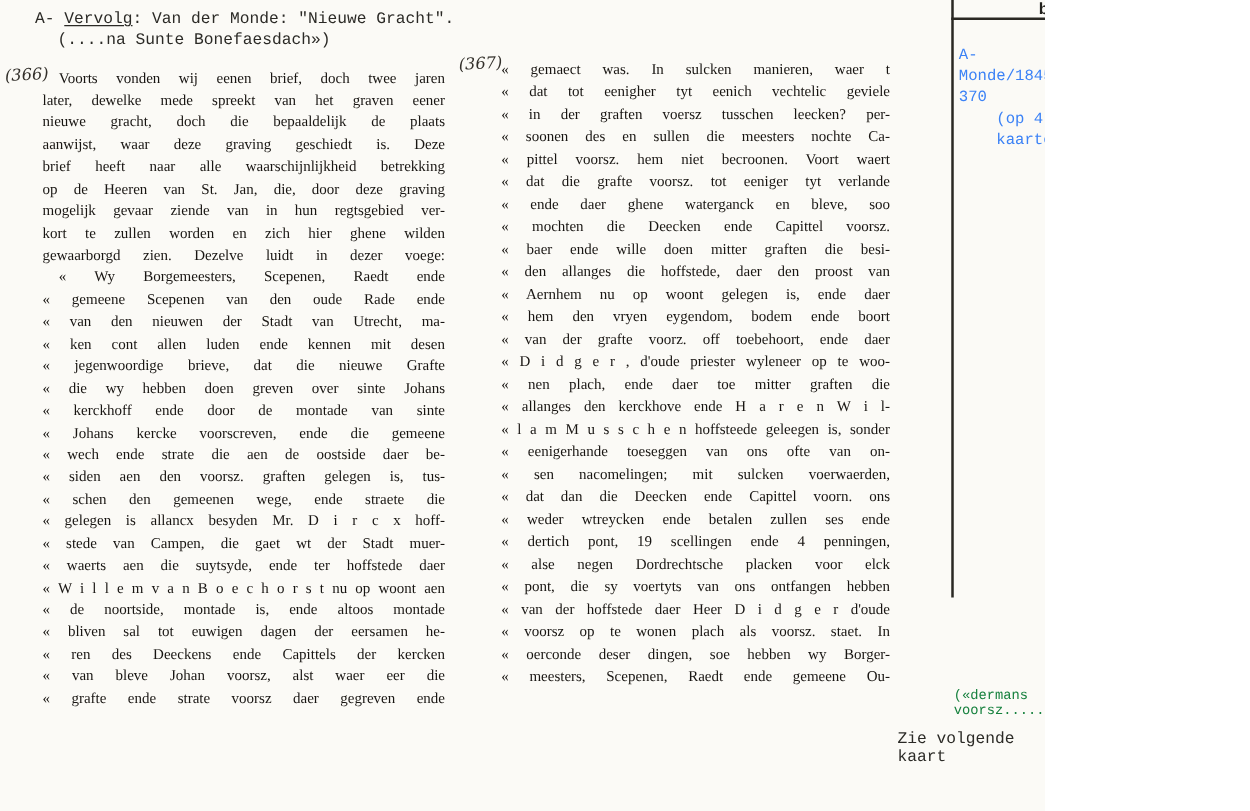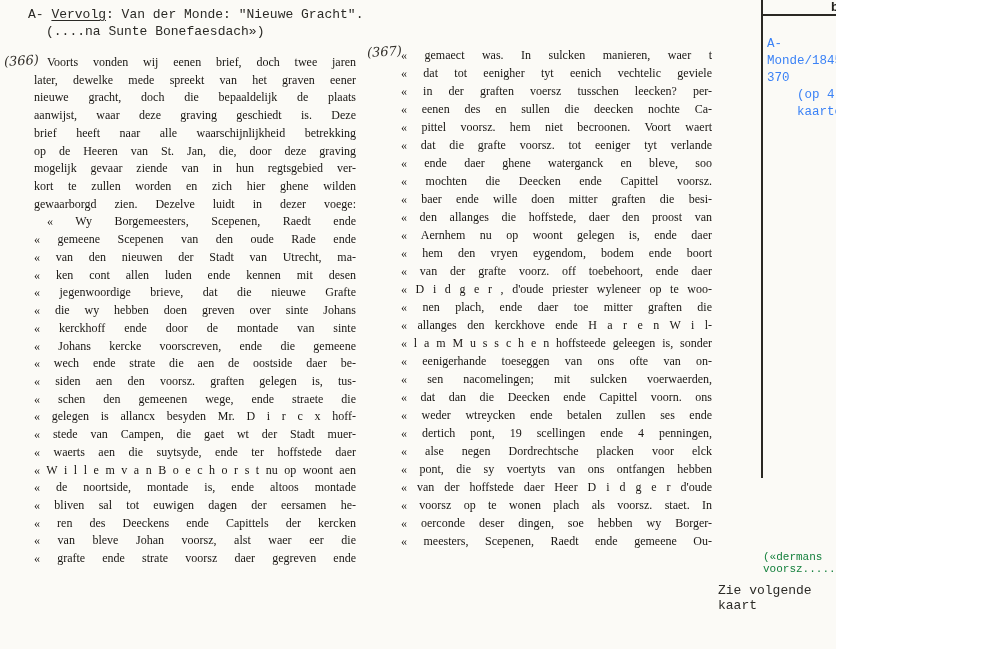--- a/index.html
+++ b/index.html
@@ -115,21 +115,21 @@
     <div class="pline">« bliven sal tot euwigen dagen der eersamen he-</div>
     <div class="pline">« ren des Deeckens ende Capittels der kercken</div>
     <div class="pline">« van bleve Johan voorsz, alst waer eer die</div>
     <div class="pline">« grafte ende strate voorsz daer gegreven ende</div>
   </div>
 
   <div class="text-col col-right">
     <div class="pline">« gemaect was. In sulcken manieren, waer t</div>
     <div class="pline">« dat tot eenigher tyt eenich vechtelic geviele</div>
     <div class="pline">« in der graften voersz tusschen leecken? per-</div>
-    <div class="pline">« eenen des en sullen die deecken nochte Ca-</div>
+    <div class="pline">« soonen des en sullen die meesters nochte Ca-</div>
     <div class="pline">« pittel voorsz. hem niet becroonen. Voort waert</div>
     <div class="pline">« dat die grafte voorsz. tot eeniger tyt verlande</div>
     <div class="pline">« ende daer ghene waterganck en bleve, soo</div>
     <div class="pline">« mochten die Deecken ende Capittel voorsz.</div>
     <div class="pline">« baer ende wille doen mitter graften die besi-</div>
     <div class="pline">« den allanges die hoffstede, daer den proost van</div>
     <div class="pline">« Aernhem nu op woont gelegen is, ende daer</div>
     <div class="pline">« hem den vryen eygendom, bodem ende boort</div>
     <div class="pline">« van der grafte voorz. off toebehoort, ende daer</div>
     <div class="pline">« D i d g e r , d'oude priester wyleneer op te woo-</div>

